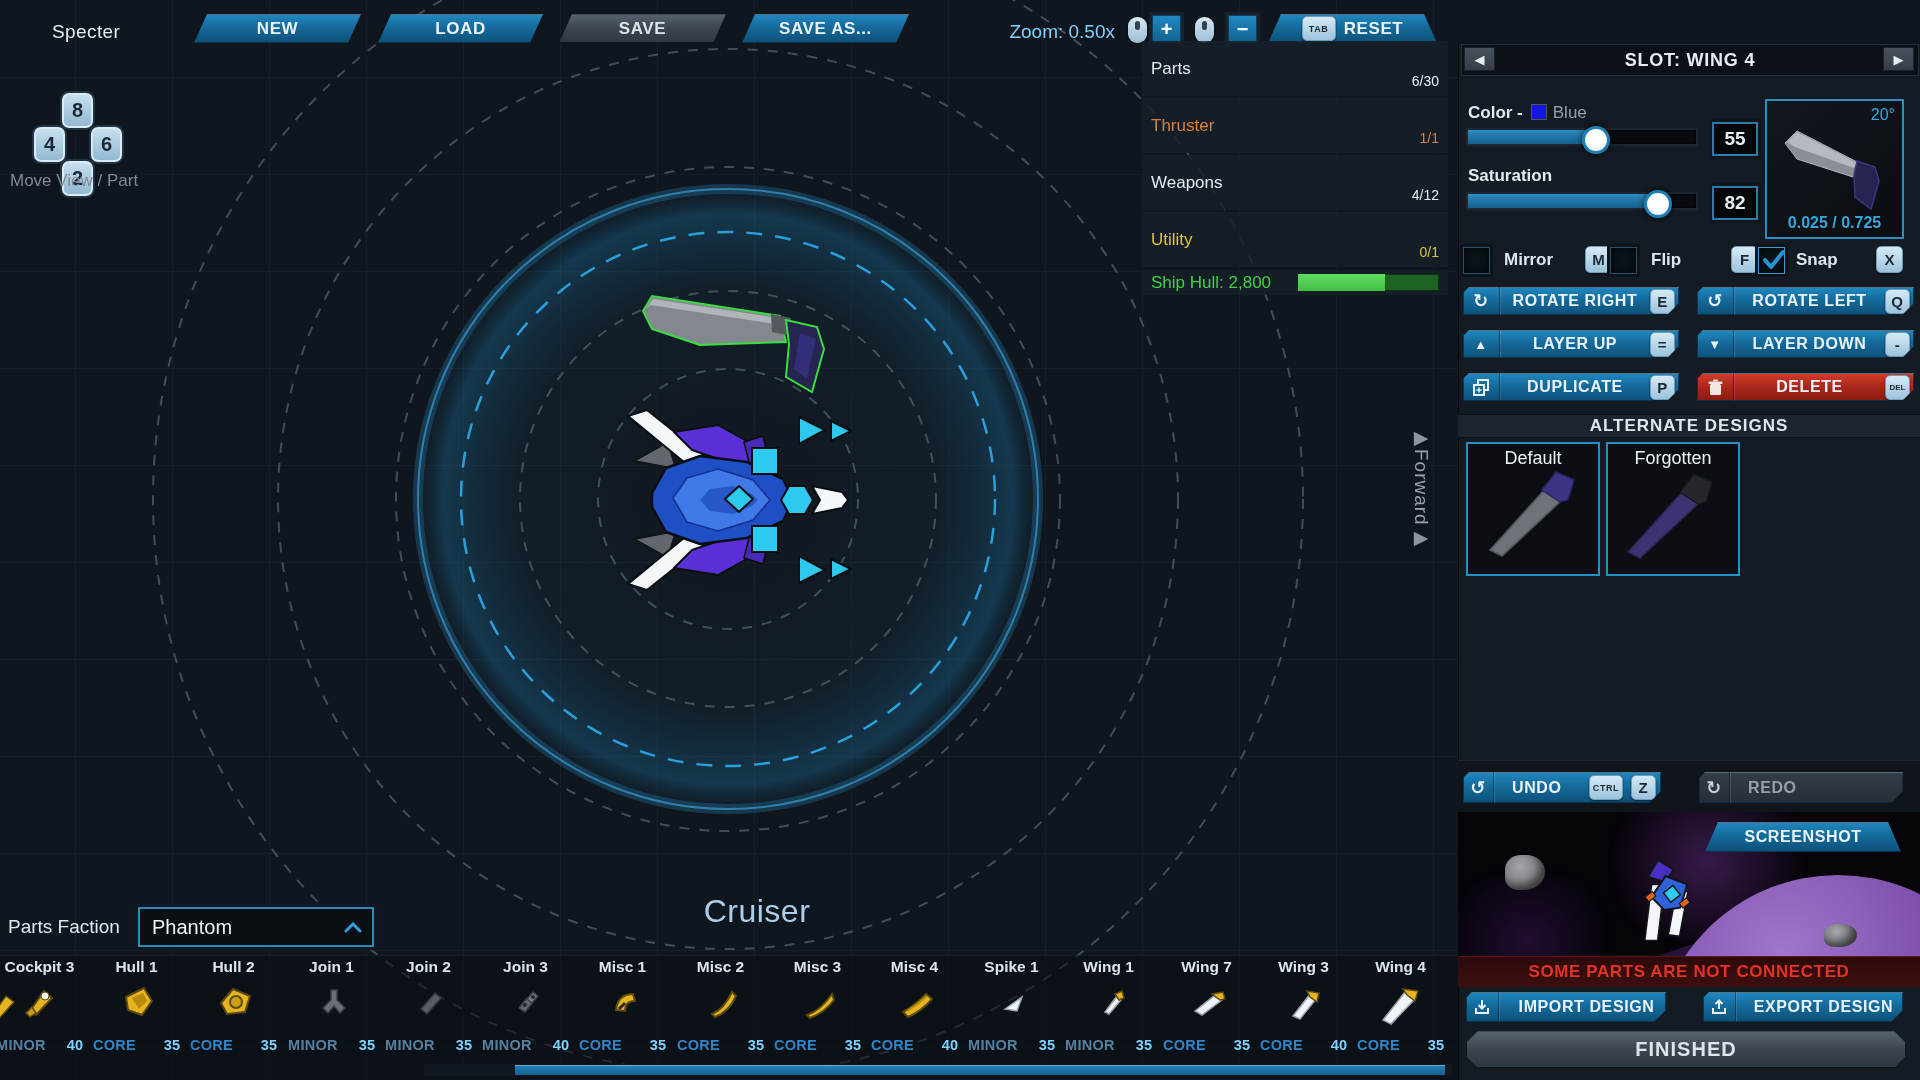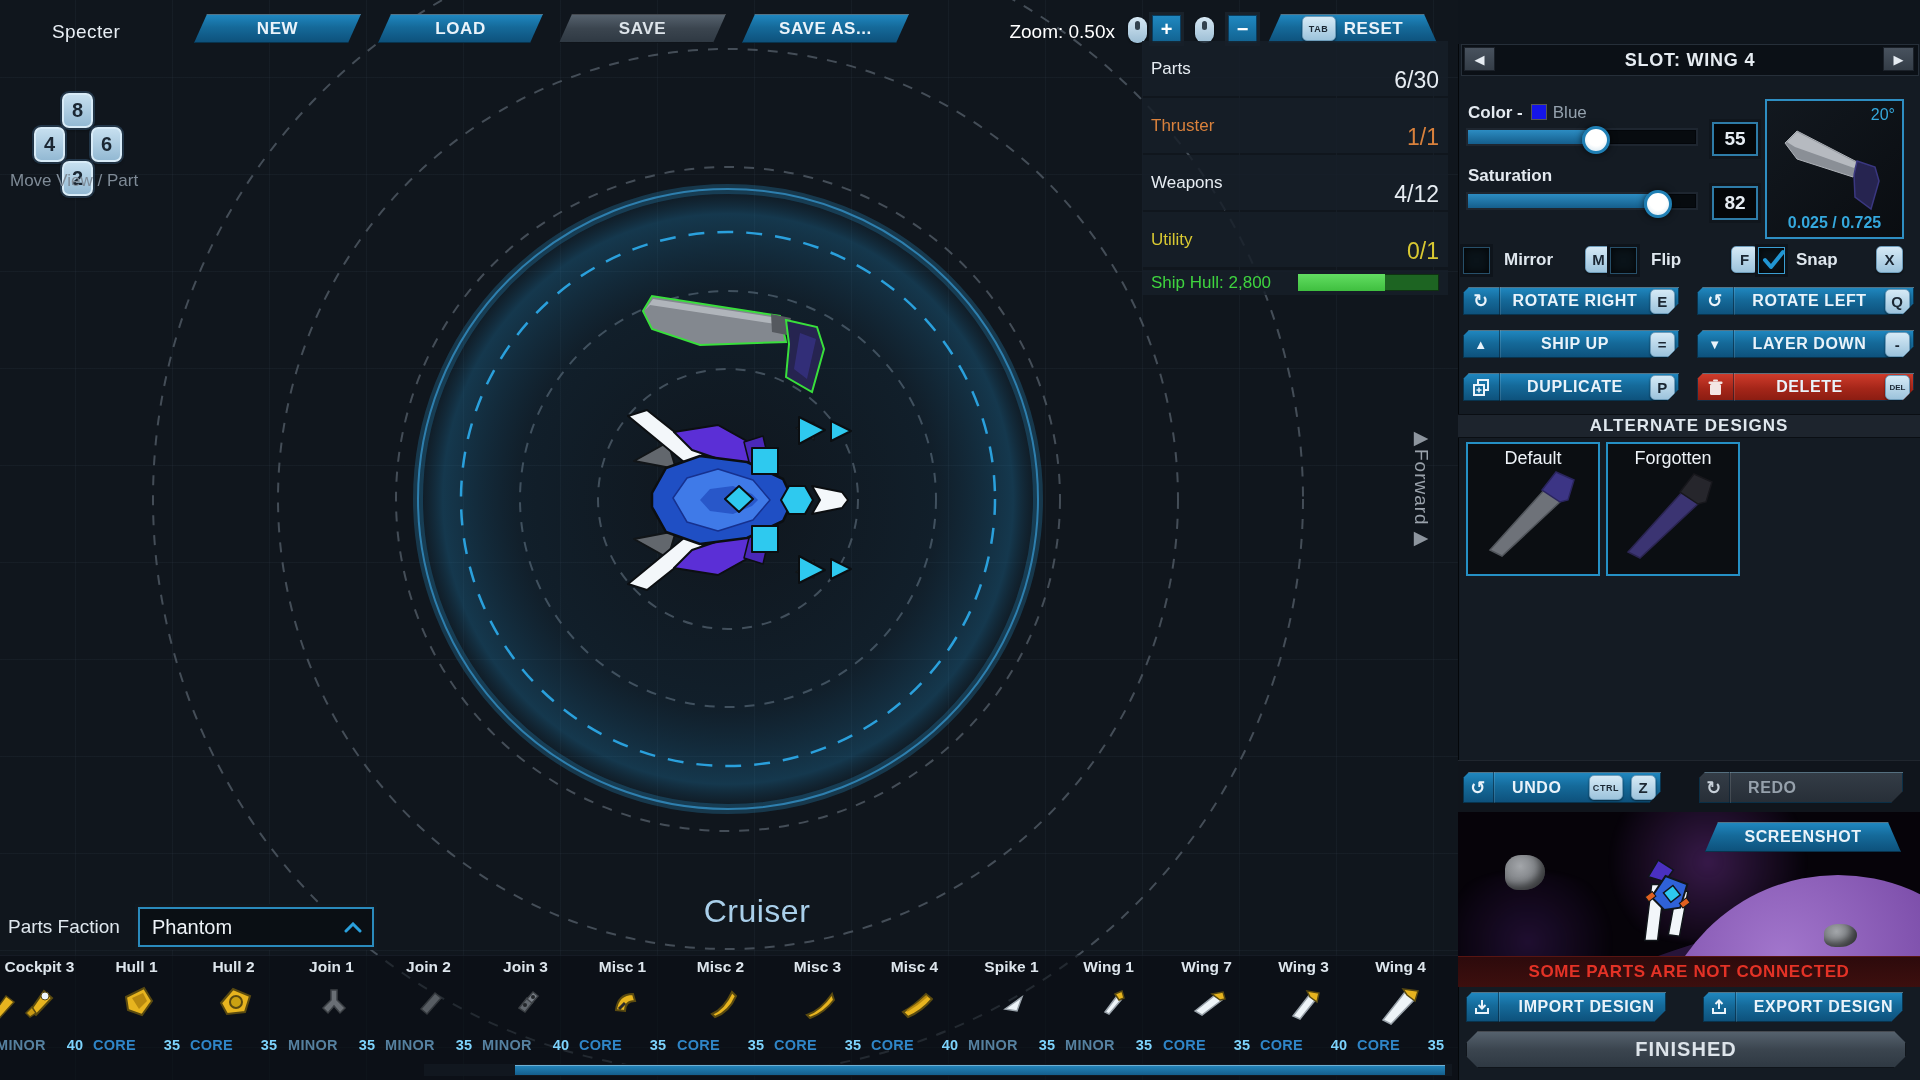--- a/index.html
+++ b/index.html
@@ -34,21 +34,21 @@
   .panelbtn .lbl{flex:1;text-align:center;}
   .key{display:inline-flex;align-items:center;justify-content:center;
     background:linear-gradient(180deg,#d6eaf6,#9cc3dc);color:#1b2733;border:1px solid #6e9cba;
     border-radius:5px;font-weight:bold;box-shadow:0 1px 2px rgba(0,0,0,.55);
     width:23px;height:23px;font-size:15px;flex:0 0 auto;}
   .key.small{font-size:8px;letter-spacing:0;}
   .key.wide{width:32px;font-size:9px;}
 
   
   #ship-name{left:52px;top:21px;font-size:19px;color:#e8eef4;letter-spacing:.4px;}
-  #zoom-label{left:955px;top:21px;width:160px;text-align:right;font-size:19px;color:#ffffff;}
+  #zoom-label{left:955px;top:21px;width:160px;text-align:right;font-size:19px;color:#7dd3fc;}
   .mouse{position:absolute;width:19px;height:26px;border-radius:9px;
     background:linear-gradient(180deg,#d6e8f4,#9bbdd4);box-shadow:0 1px 2px rgba(0,0,0,.6);}
   .mouse::before{content:"";position:absolute;left:7px;top:4px;width:5px;height:9px;border-radius:3px;
     background:#33424e;}
   .sqbtn{position:absolute;width:29px;height:28px;display:flex;align-items:center;justify-content:center;
     font-size:20px;font-weight:bold;color:#fff;
     background:linear-gradient(180deg,#2089c2,#11618f);box-shadow:inset 0 0 0 1px #0a3d5e,0 0 0 3px #19222b;}
   #close-btn{left:1847px;top:0;width:73px;height:37px;display:flex;align-items:center;justify-content:center;
     background:linear-gradient(180deg,#d84136,#a5261b 60%,#8c1d12);color:#fff;font-size:23px;font-weight:bold;
     clip-path:polygon(0 0,100% 0,100% 100%,20px 100%,0 calc(100% - 20px));}
@@ -57,21 +57,21 @@
   .mkey{position:absolute;width:27px;height:31px;display:flex;align-items:center;justify-content:center;
     background:linear-gradient(180deg,#c6dfef,#93b9d3);border:2px solid #d8ebf7;border-radius:7px;
     color:#1b2733;font-weight:bold;font-size:20px;
     box-shadow:0 0 0 2px rgba(45,70,95,.65),0 2px 3px rgba(0,0,0,.5);}
   #move-caption{left:10px;top:171px;font-size:17px;color:#7f8b97;}
 
   
   #stats{left:1142px;top:41px;width:306px;}
   .srow{height:23px;background:rgba(23,31,41,.84);display:flex;align-items:center;
     justify-content:space-between;padding:16px 9px;margin-bottom:2px;font-size:17px;}
-  .srow .v{font-size:23px;margin-top:24px;}
+  .srow .v{font-size:14px;margin-top:24px;}
   #hull-row{height:25px;background:rgba(23,31,41,.84);display:flex;align-items:center;padding:0 9px;
     margin-top:3px;font-size:17px;color:#3fd43f;}
   #hull-bar{margin-left:auto;width:141px;height:17px;background:#1d6422;
     box-shadow:inset 0 0 0 1px rgba(0,0,0,.5);}
   #hull-fill{height:100%;background:linear-gradient(180deg,#62dd62,#3fbf3f);}
 
   
   #panel{left:1458px;top:0;width:462px;height:1080px;background:#141b23;border-left:1px solid #04070a;}
   #panel-top{left:1458px;top:0;width:462px;height:44px;background:#0f151c;}
   #slotbar{left:1461px;top:44px;width:456px;height:30px;background:#0b1016;
@@ -327,21 +327,21 @@
   <span class="lbl">ROTATE RIGHT</span>
   <span class="key" style="margin-right:4px">E</span>
 </div>
 <div class="btn panelbtn" style="left:1697px;top:287px;width:217px;height:28px">
   <span class="ico">↺</span>
   <span class="lbl">ROTATE LEFT</span>
   <span class="key" style="margin-right:4px">Q</span>
 </div>
 <div class="btn panelbtn" style="left:1463px;top:330px;width:216px;height:28px">
   <span class="ico" style="font-size:13px">▲</span>
-  <span class="lbl">SHIP UP</span>
+  <span class="lbl">LAYER UP</span>
   <span class="key" style="margin-right:4px">=</span>
 </div>
 <div class="btn panelbtn" style="left:1697px;top:330px;width:217px;height:28px">
   <span class="ico" style="font-size:13px">▼</span>
   <span class="lbl">LAYER DOWN</span>
   <span class="key" style="margin-right:4px">-</span>
 </div>
 <div class="btn panelbtn" style="left:1463px;top:373px;width:216px;height:28px">
   <span class="ico">
     <svg width="17" height="17">

